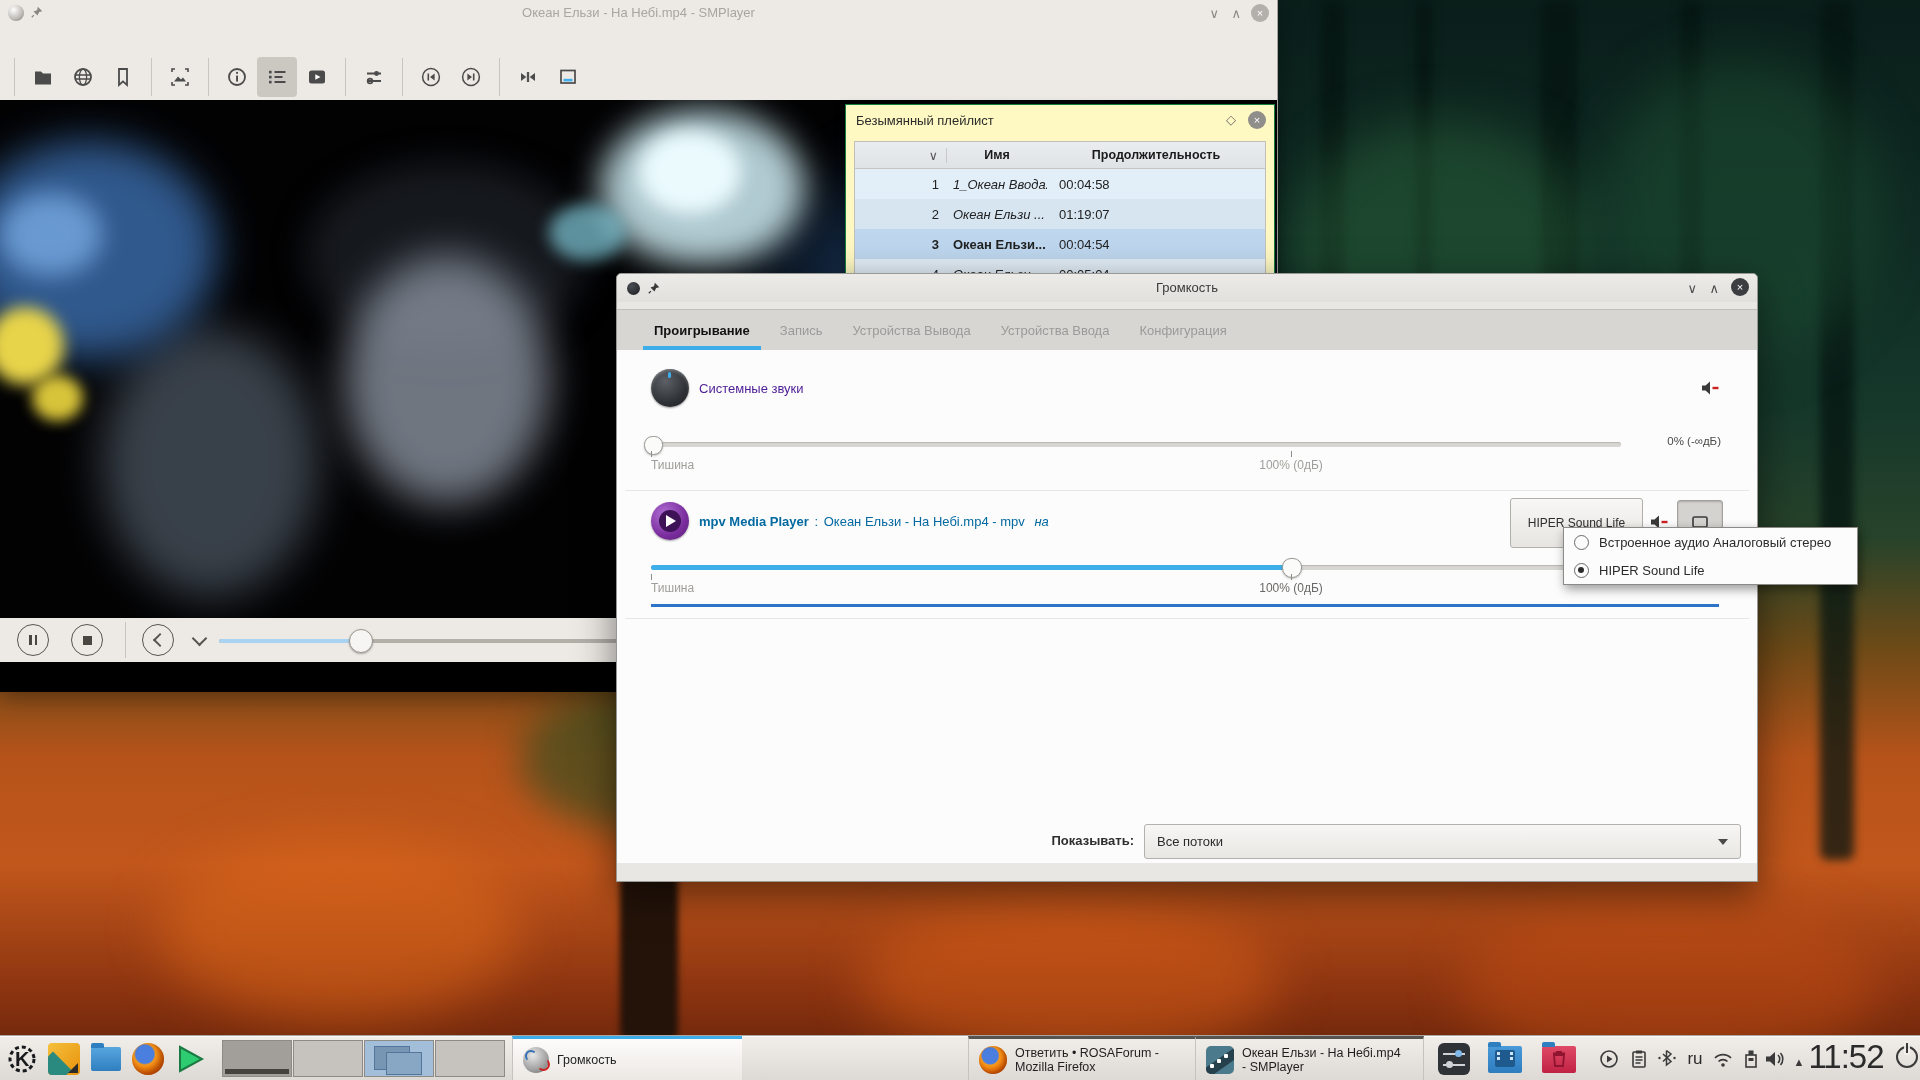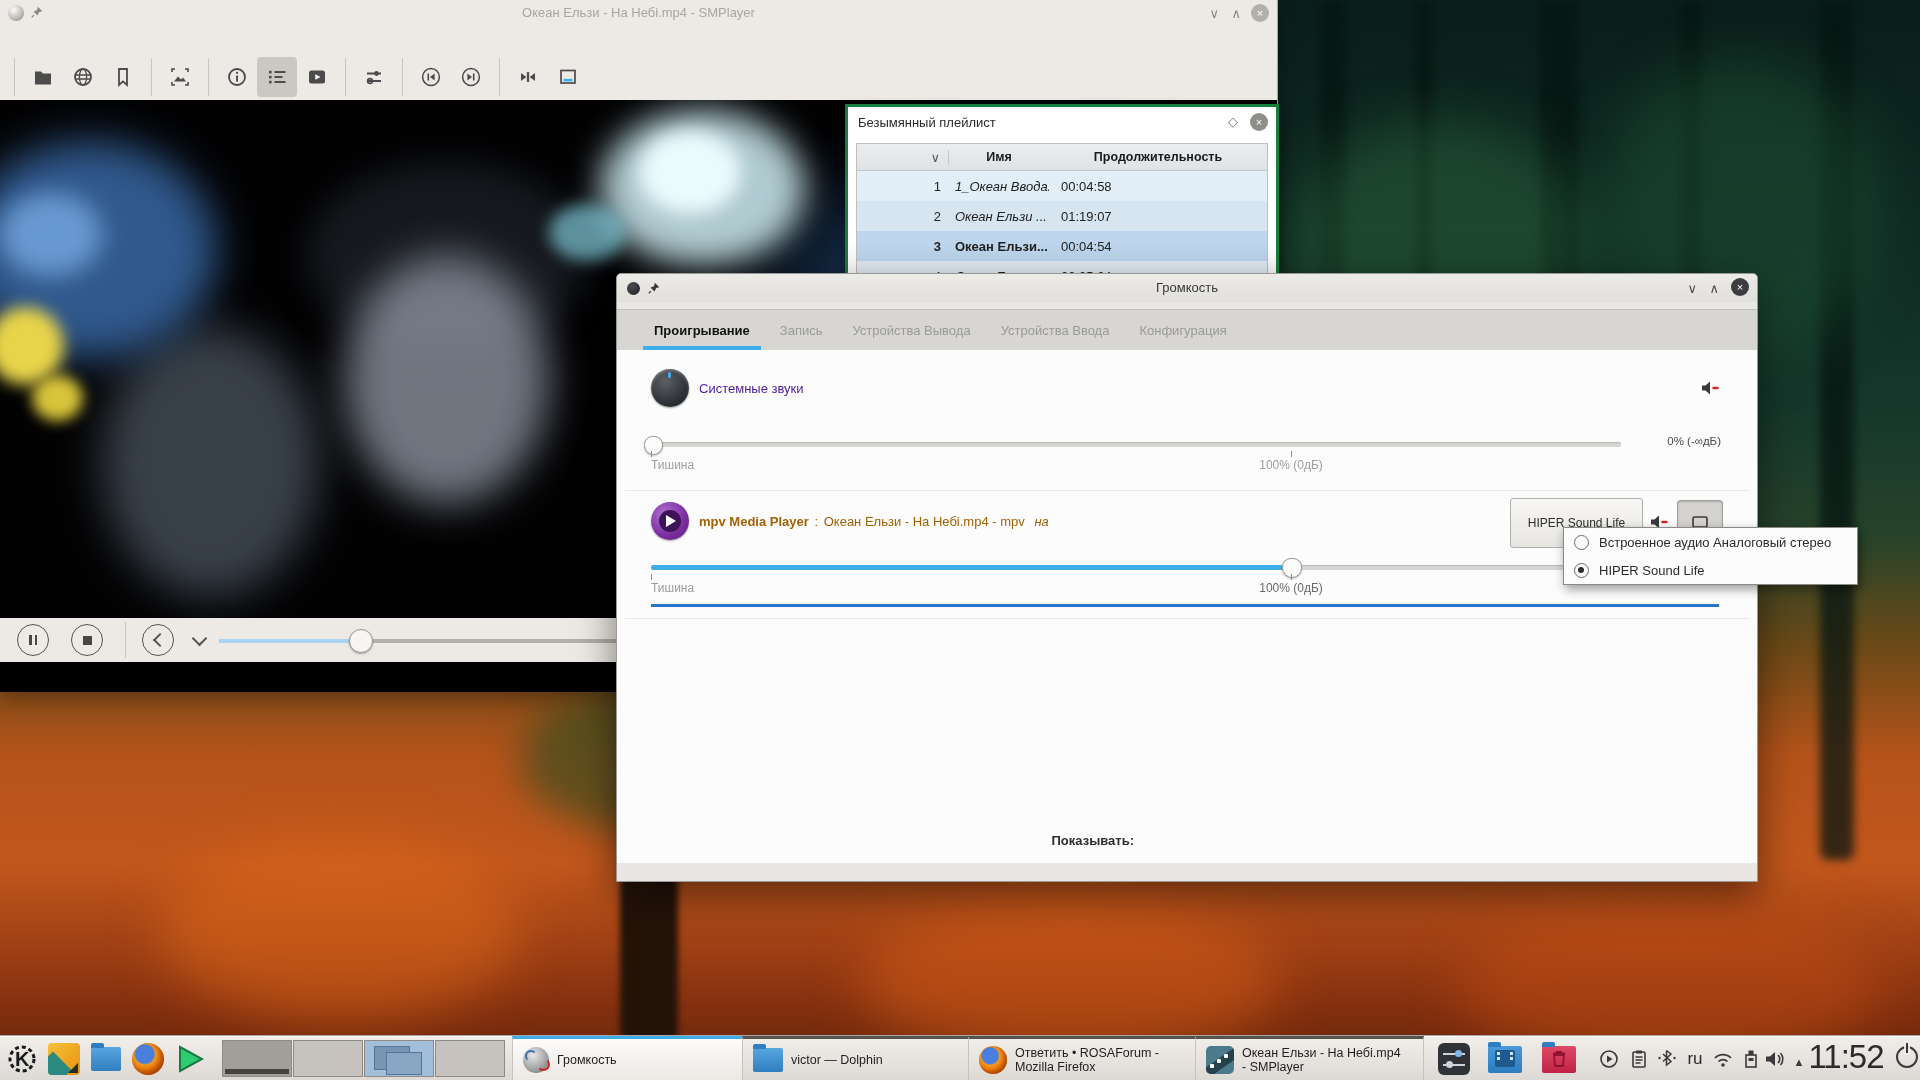--- a/index.html
+++ b/index.html
@@ -40,21 +40,21 @@
   .stop-sq{width:9px;height:9px;background:#4a4741;}
   .chevL{width:8px;height:8px;border-left:2px solid #58554f;border-bottom:2px solid #58554f;transform:rotate(45deg);margin-left:3px;}
   .chevD{width:9px;height:9px;border-right:2px solid #58554f;border-bottom:2px solid #58554f;transform:rotate(45deg);margin-top:-4px;}
   #seek{position:relative;height:30px;flex:1;margin-left:14px;}
   #seek-track{position:absolute;left:0;right:12px;top:14px;height:4px;background:#b3b0aa;border-radius:2px;}
   #seek-fill{position:absolute;left:0;top:14px;height:4px;background:#a9d3f0;border-radius:2px;}
   #seek-handle{position:absolute;top:4px;width:22px;height:22px;border-radius:50%;background:#f6f5f3;border:1px solid #9a978f;box-shadow:0 1px 2px rgba(0,0,0,.3);}
   #sm-blackstrip{left:0;top:662px;width:1277px;height:30px;background:#000;}
 
   
-  #playlist{left:845px;top:104px;width:428px;height:182px;background:#ffffff;border:3px solid #15803d;z-index:2;box-shadow:0 3px 10px rgba(0,0,0,.3);}
+  #playlist{left:845px;top:104px;width:428px;height:182px;background:#fef9c3;border:1px solid #15803d;z-index:2;box-shadow:0 3px 10px rgba(0,0,0,.3);}
   #pl-title{left:10px;top:8px;font-size:13px;color:#2b2b2b;}
   #pl-table{left:8px;top:36px;width:410px;height:200px;background:#fff;border:1px solid #c2bfba;}
   .pl-hrow{display:flex;height:26px;background:linear-gradient(#eaedef,#dfe3e6);border-bottom:1px solid #c5c5c5;
     font-size:12.5px;font-weight:bold;color:#1a1a1a;align-items:center;}
   .pl-row{display:flex;height:30px;align-items:center;font-size:13px;color:#222;}
   .c1{width:92px;text-align:right;padding-right:8px;box-sizing:border-box;}
   .c2{width:100px;padding-left:6px;box-sizing:border-box;white-space:nowrap;overflow:hidden;}
   .c3{flex:1;padding-left:12px;box-sizing:border-box;}
   .pl-hrow .c2,.pl-hrow .c3{text-align:center;padding-left:0;}
 
@@ -339,21 +339,21 @@
       <div class="abs tick" style="left:34px;top:101px;"></div>
       <div class="abs tick" style="left:674px;top:101px;"></div>
       <div class="abs sub-label" style="left:34px;top:108px;">Тишина</div>
       <div class="abs sub-label" style="left:574px;top:108px;width:200px;text-align:center;">100% (0дБ)</div>
       <div class="hsep" style="top:140px;"></div>
 
       <div class="abs" style="left:34px;top:152px;width:38px;height:38px;border-radius:50%;background:radial-gradient(circle at 35% 32%,#b06fd4,#7b2d9e 60%,#561f76);box-shadow:0 1px 2px rgba(0,0,0,.35);">
         <div style="position:absolute;left:8px;top:8px;width:22px;height:22px;border-radius:50%;background:#3d1257;"></div>
         <div style="position:absolute;left:15px;top:13px;width:0;height:0;border-left:10px solid #fff;border-top:6px solid transparent;border-bottom:6px solid transparent;"></div>
       </div>
-      <div class="abs" style="left:82px;top:164px;font-size:13px;color:#a16207;">
+      <div class="abs" style="left:82px;top:164px;font-size:13px;color:#0369a1;">
         <b>mpv Media Player</b>
         <span style="margin:0 2px;">:</span>
         <span>Океан Ельзи - На Небі.mp4 - mpv</span>
         <i style="margin-left:6px;">на</i>
       </div>
       <div class="abs pushbtn" style="left:893px;top:148px;width:131px;height:48px;display:flex;align-items:center;justify-content:center;font-size:12px;color:#2e2e2e;">HIPER Sound Life</div>
       <svg class="abs" style="left:1031px;top:162px;" width="22" height="20" viewBox="0 0 22 20">
           <path d="M3 7.5 v5 h3.5 l4.5 4 V3.5 L6.5 7.5 z" fill="#3a3a3a"></path>
           <rect x="13.5" y="8.8" width="6" height="2.4" fill="#cc2222"></rect>
         </svg>
@@ -367,20 +367,24 @@
       <div class="abs track-fill" style="left:34px;top:215px;width:640px;"></div>
       <div class="abs handle" style="left:665px;top:208px;width:18px;height:18px;"></div>
       <div class="abs tick" style="left:34px;top:224px;"></div>
       <div class="abs tick" style="left:674px;top:224px;"></div>
       <div class="abs sub-label" style="left:34px;top:231px;">Тишина</div>
       <div class="abs sub-label" style="left:574px;top:231px;width:200px;text-align:center;color:#6a6866;">100% (0дБ)</div>
       <div class="abs" style="left:34px;top:254px;width:1068px;height:3px;background:#2d74c8;"></div>
       <div class="hsep" style="top:268px;"></div>
 
       <div class="abs" style="left:0;top:483px;width:517px;text-align:right;font-size:13px;font-weight:bold;color:#2e2e2e;">Показывать:</div>
+      <div id="combo" class="abs">
+        <span>Все потоки</span>
+        <span class="arrow-down"></span>
+      </div>
     </div>
     <div id="vd-bottomstrip" class="abs"></div>
   </div>
 
   <div id="dev-menu" class="abs">
     <div class="dev-opt">
       <span class="radio"></span>
       <span>Встроенное аудио Аналоговый стерео</span>
     </div>
     <div class="dev-opt">
@@ -423,24 +427,20 @@
       <div style="position:absolute;left:21px;top:11px;width:34px;height:21px;background:#87a7c4;border:1px solid #54749a;"></div>
     </div>
     <div class="pager-cell" style="left:435px;background:#c6c3be;"></div>
 
     <div class="task active" style="left:512px;width:230px;">
       <div style="width:26px;height:26px;border-radius:50%;background:radial-gradient(circle at 38% 32%,#e8e8e8,#9a9a9a 65%,#5a5a5a);position:relative;flex:none;">
         <div style="position:absolute;right:-1px;bottom:2px;width:9px;height:9px;border:2.5px solid #cc2222;border-left-color:transparent;border-top-color:transparent;border-radius:50%;"></div>
         <div style="position:absolute;left:2px;top:3px;width:8px;height:8px;border:2.5px solid #3570b4;border-right-color:transparent;border-bottom-color:transparent;border-radius:50%;"></div>
       </div>
       <div class="task-label">Громкость</div>
-    </div>
-    <div class="task" style="left:742px;width:226px;">
-      <div class="folder-ico" style="flex:none;"></div>
-      <div class="task-label">victor — Dolphin</div>
     </div>
     <div class="task" style="left:968px;width:227px;">
       <div style="width:28px;height:28px;border-radius:50%;flex:none;background:radial-gradient(circle at 40% 35%,#4a7fe0 0 32%,#f89a1c 38%,#e66000 75%,#b34a00);box-shadow:inset -2px -2px 5px rgba(120,40,0,.6);"></div>
       <div class="task-label">Ответить • ROSAForum - Mozilla Firefox</div>
     </div>
     <div class="task" style="left:1195px;width:229px;border-right:1px solid #c6c3be;">
       <div style="width:28px;height:28px;border-radius:5px;flex:none;background:#4a7a8c;position:relative;overflow:hidden;">
         <div style="position:absolute;left:-4px;top:10px;width:44px;height:10px;background:#26404c;transform:rotate(-35deg);"></div>
         <div style="position:absolute;left:4px;top:18px;width:4px;height:4px;background:#fff;border-radius:1px;"></div>
         <div style="position:absolute;left:11px;top:13px;width:4px;height:4px;background:#fff;border-radius:1px;"></div>

